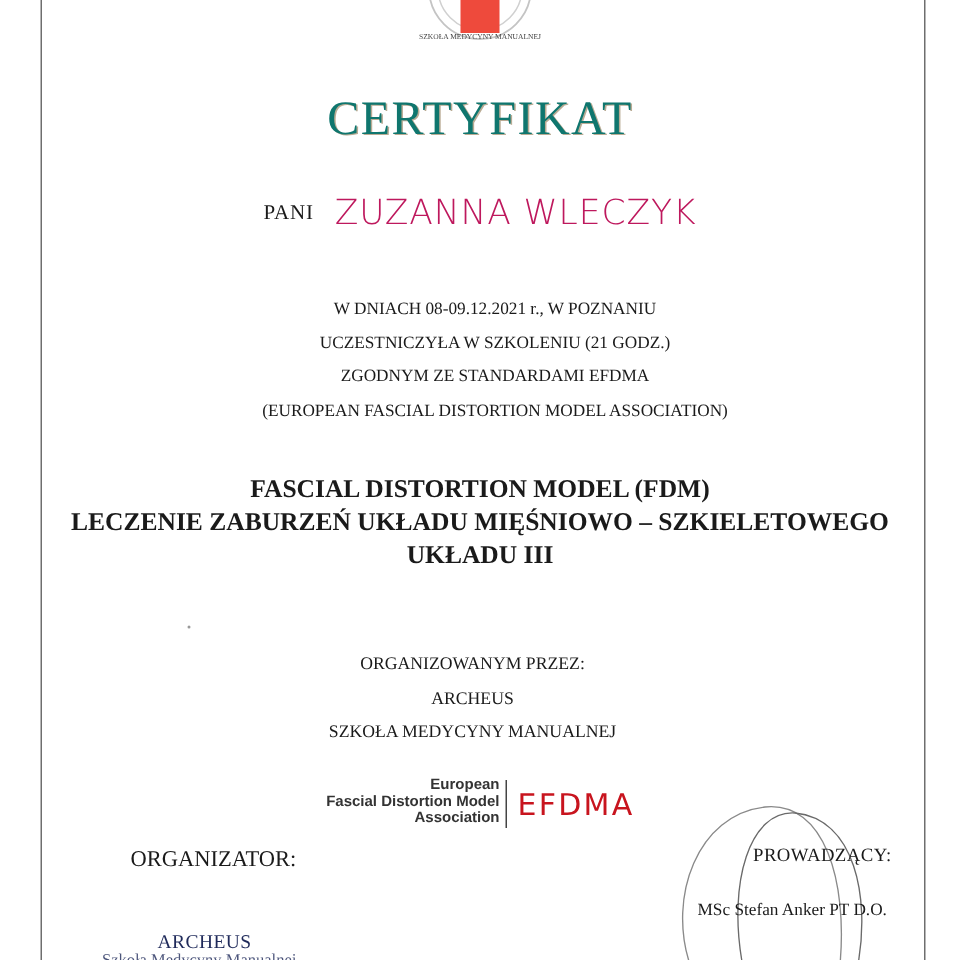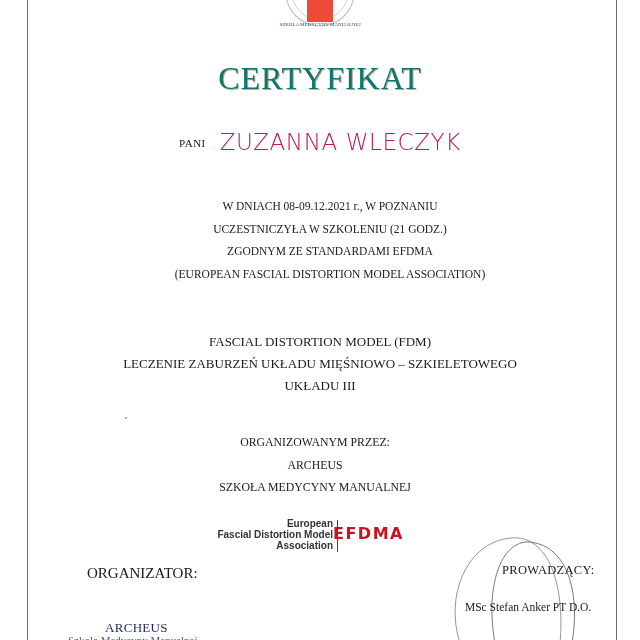--- a/index.html
+++ b/index.html
@@ -13,39 +13,39 @@
 
     .top-logo { position: absolute; left: 262px; top: -30px; width: 116px; height: 58px; }
 
     .title {
       position: absolute; top: 60px; left: 0; width: 640px; text-align: center;
       font-family: "Liberation Serif", serif; font-size: 32px; letter-spacing: 1px;
       color: #0f766e;
       text-shadow: 1px 1px 0 #b9ab94;
     }
     .recipient { position: absolute; top: 129px; left: 0; width: 640px; text-align: center; }
-    .recipient .prefix { font-size: 11px; letter-spacing: 0.5px; vertical-align: 3px; margin-right: 10px; }
+    .recipient .prefix { font-size: 14px; letter-spacing: 0.5px; vertical-align: 3px; margin-right: 10px; }
     .recipient .name {
       font-family: "DejaVu Sans", sans-serif; font-weight: 200; font-size: 23px;
       letter-spacing: 0.6px; color: #be185d;
     }
 
     .block { position: absolute; left: 0; width: 640px; text-align: center; }
     .block div { line-height: 22.5px; }
     .info { top: 195px; font-size: 11.5px; left: 10px; }
-    .course { top: 315px; font-size: 13px; font-weight: normal; line-height: 22px; left: 0; margin-top: 16px; }
+    .course { top: 315px; font-size: 17px; font-weight: bold; line-height: 22px; left: 0; }
     .course div { line-height: 22px; }
     .org { top: 431px; font-size: 11.8px; left: -5px; }
 
     .efdma { position: absolute; left: 205px; top: 518px; width: 240px; height: 36px; }
     .efdma .txt { position: absolute; right: 112px; top: 0; text-align: right;
       font-family: "Liberation Sans", sans-serif; font-size: 10px; line-height: 11px; color: #333; font-weight: bold; }
     .efdma .bar { position: absolute; left: 132px; top: 2px; width: 1px; height: 32px; background: #444; }
-    .efdma .brand { position: absolute; left: 128px; top: 6px;
-      font-family: "DejaVu Sans", sans-serif; font-weight: bold; font-size: 16px; letter-spacing: 1.5px; color: #c8141e; }
+    .efdma .brand { position: absolute; left: 140px; top: 6px;
+      font-family: "DejaVu Sans", sans-serif; font-weight: normal; font-size: 20px; letter-spacing: 1.5px; color: #c8141e; }
 
     .organizator-label { position: absolute; left: 87px; top: 565px; font-size: 15px; }
     .archeus { position: absolute; left: 105px; top: 620px; font-size: 13px; color: #1f2a5a; letter-spacing: 0.3px; }
     .archeus-sub { position: absolute; left: 68px; top: 634px; font-size: 11px; color: #1f2a5a; opacity: 0.8; }
 
     .prowadzacy-label { position: absolute; left: 502px; top: 563px; font-size: 12.5px; letter-spacing: 0.3px; }
     .trainer { position: absolute; left: 465px; top: 601px; font-size: 11.5px; }
 
     .signature { position: absolute; left: 440px; top: 528px; width: 160px; height: 115px; }
     .dot { position: absolute; left: 125px; top: 417px; width: 2px; height: 2px; background: #999; border-radius: 1px; }

